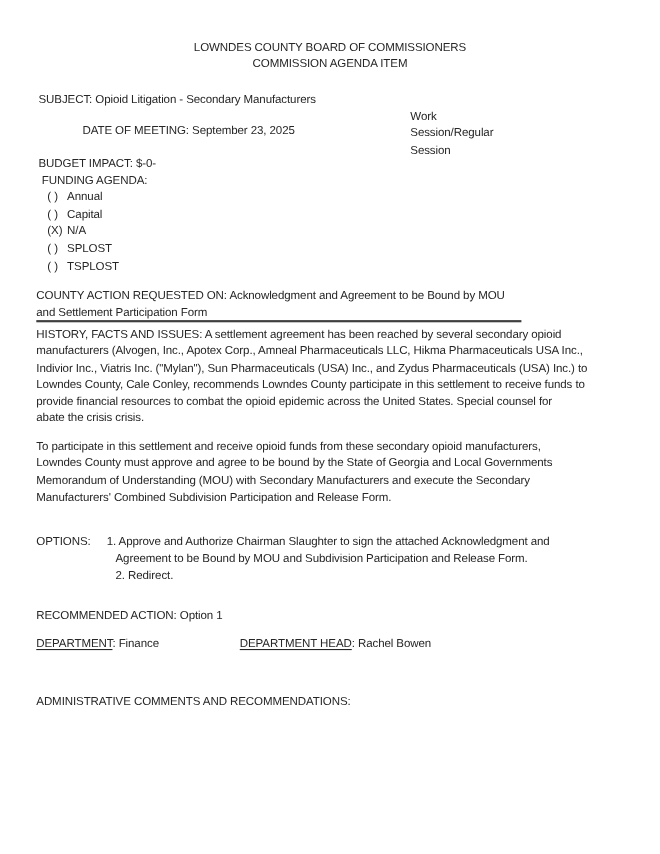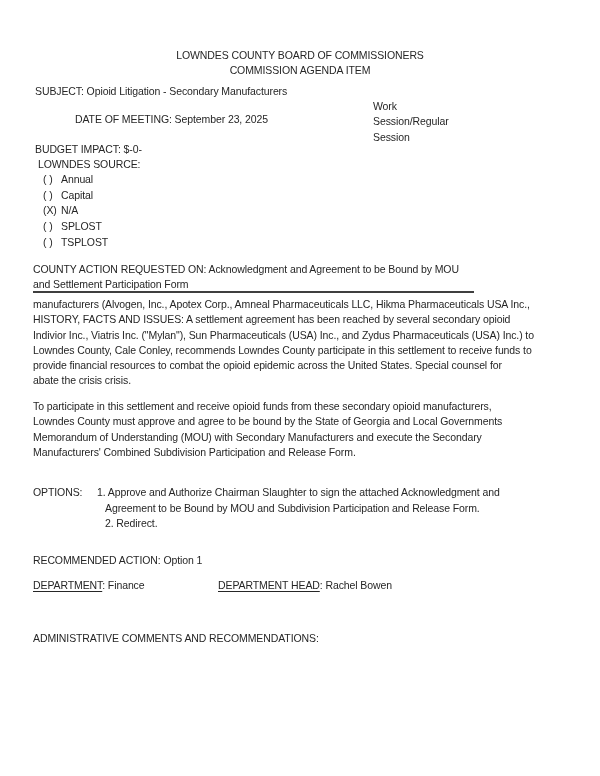--- a/index.html
+++ b/index.html
@@ -23,38 +23,38 @@
   .opt-lines { line-height: 15.5px; }
   .opt-lines .cont { padding-left: 8px; }
   .u { text-decoration: underline; text-underline-offset: 2px; }
   .inline-label { display: inline; }
 </style>
 </head>
 <body>
 
 <div class="page">
 
-  <div class="abs center" style="top:48px;">
+  <div class="abs center" style="top:36px;">
     <div>LOWNDES COUNTY BOARD OF COMMISSIONERS</div>
     <div>COMMISSION AGENDA ITEM</div>
   </div>
 
   <div class="abs" style="left:35px; top:84px;">SUBJECT: Opioid Litigation - Secondary Manufacturers</div>
 
   <div class="abs" style="left:373px; top:99px;">
     <div>Work</div>
     <div>Session/Regular</div>
     <div>Session</div>
   </div>
 
   <div class="abs" style="left:35px; top:112px;margin-left:40px;">DATE OF MEETING: September 23, 2025</div>
 
   <div class="abs" style="left:35px; top:142px;">BUDGET IMPACT: $-0-</div>
 
-  <div class="abs" style="left:38px; top:157px;">LOWNDES SOURCE:</div>
+  <div class="abs" style="left:38px; top:157px;">FUNDING AGENDA:</div>
 
   <div class="abs" style="left:43px; top:172px;">
     <div class="chkrow">
       <span class="marker">( )</span>
       <span>Annual</span>
     </div>
     <div class="chkrow">
       <span class="marker">( )</span>
       <span>Capital</span>
     </div>
@@ -72,22 +72,22 @@
     </div>
   </div>
 
   <div class="abs" style="left:33px; top:262px;">
     <div>COUNTY ACTION REQUESTED ON: Acknowledgment and Agreement to be Bound by MOU</div>
     <div>and Settlement Participation Form</div>
   </div>
   <div class="rule" style="left:33px; top:291px; width:441px;"></div>
 
   <div class="abs" style="left:33px; top:297px;">
+    <div>HISTORY, FACTS AND ISSUES: A settlement agreement has been reached by several secondary opioid</div>
     <div>manufacturers (Alvogen, Inc., Apotex Corp., Amneal Pharmaceuticals LLC, Hikma Pharmaceuticals USA Inc.,</div>
-    <div>HISTORY, FACTS AND ISSUES: A settlement agreement has been reached by several secondary opioid</div>
     <div>Indivior Inc., Viatris Inc. ("Mylan"), Sun Pharmaceuticals (USA) Inc., and Zydus Pharmaceuticals (USA) Inc.) to</div>
     <div>Lowndes County, Cale Conley, recommends Lowndes County participate in this settlement to receive funds to</div>
     <div>provide financial resources to combat the opioid epidemic across the United States. Special counsel for</div>
     <div>abate the crisis crisis.</div>
   </div>
 
   <div class="abs" style="left:33px; top:399px;">
     <div>To participate in this settlement and receive opioid funds from these secondary opioid manufacturers,</div>
     <div>Lowndes County must approve and agree to be bound by the State of Georgia and Local Governments</div>
     <div>Memorandum of Understanding (MOU) with Secondary Manufacturers and execute the Secondary</div>

